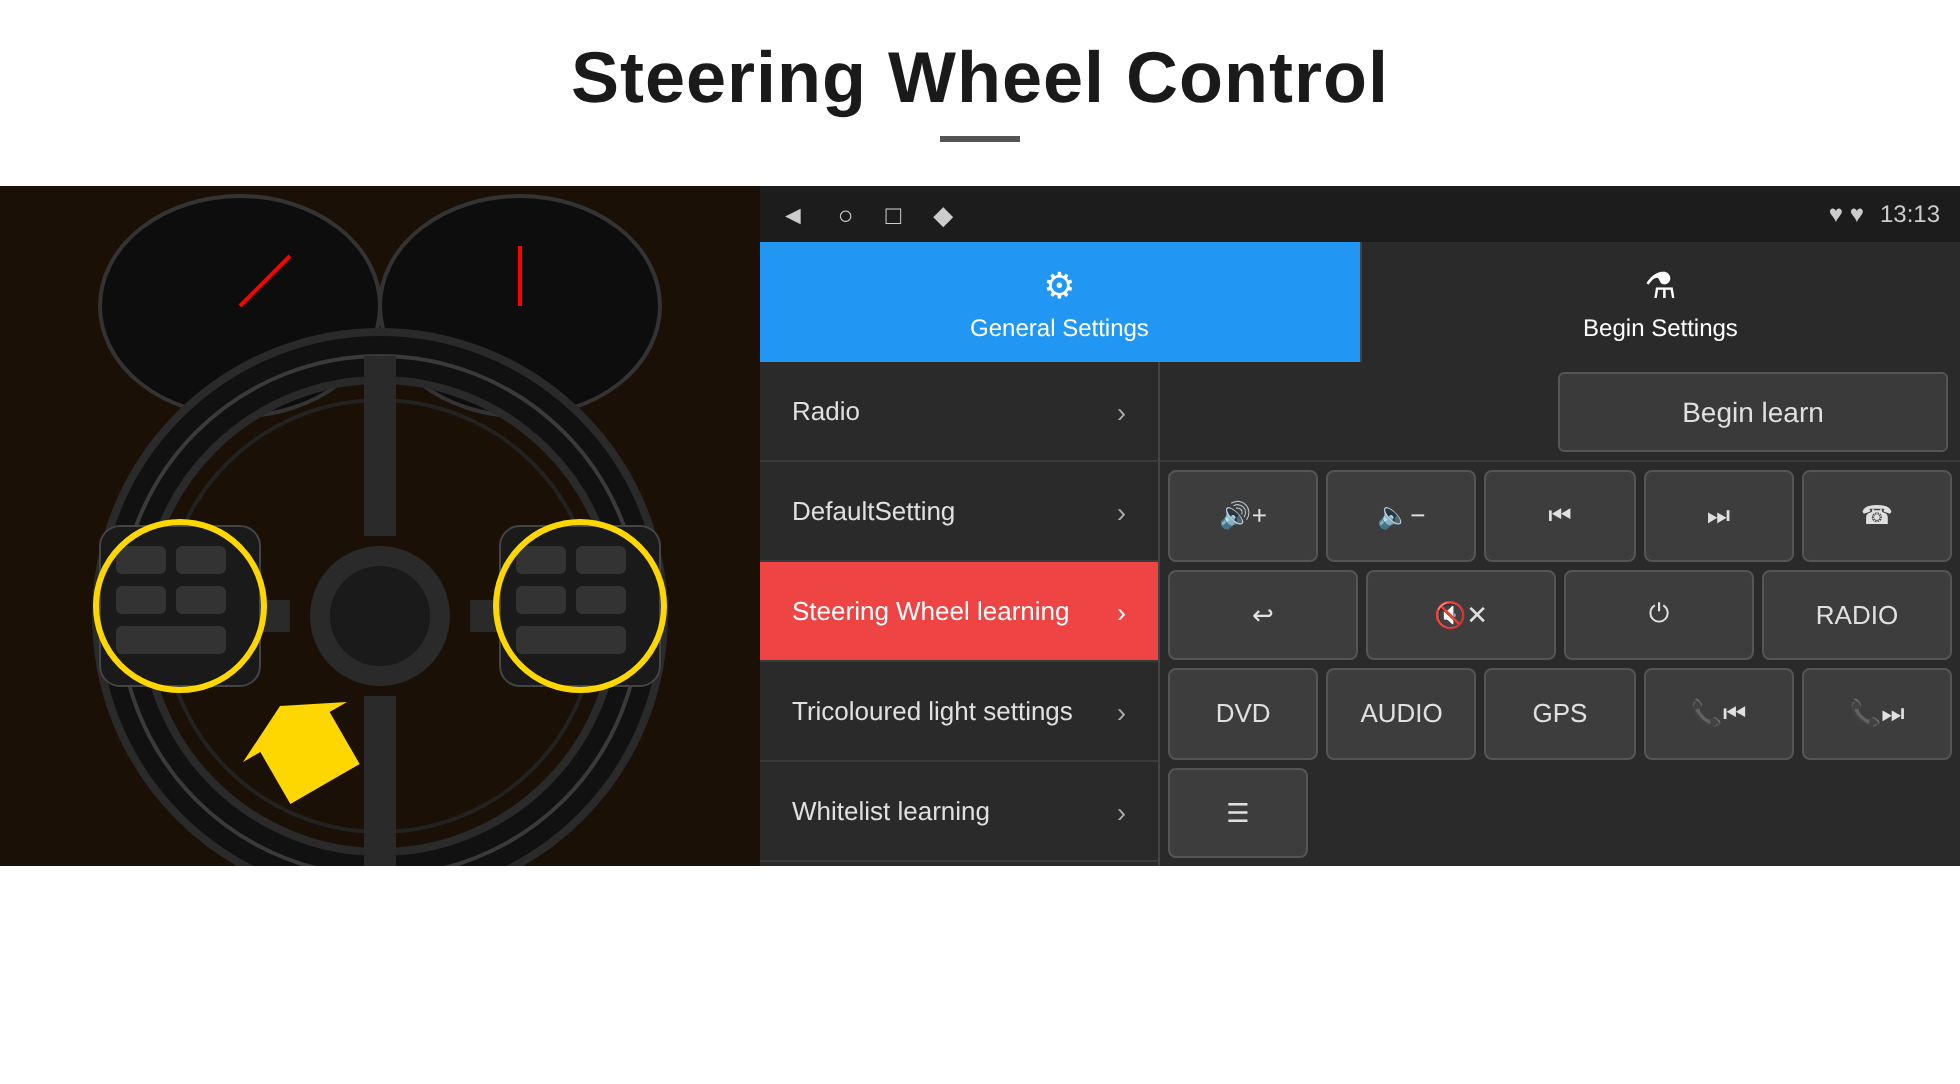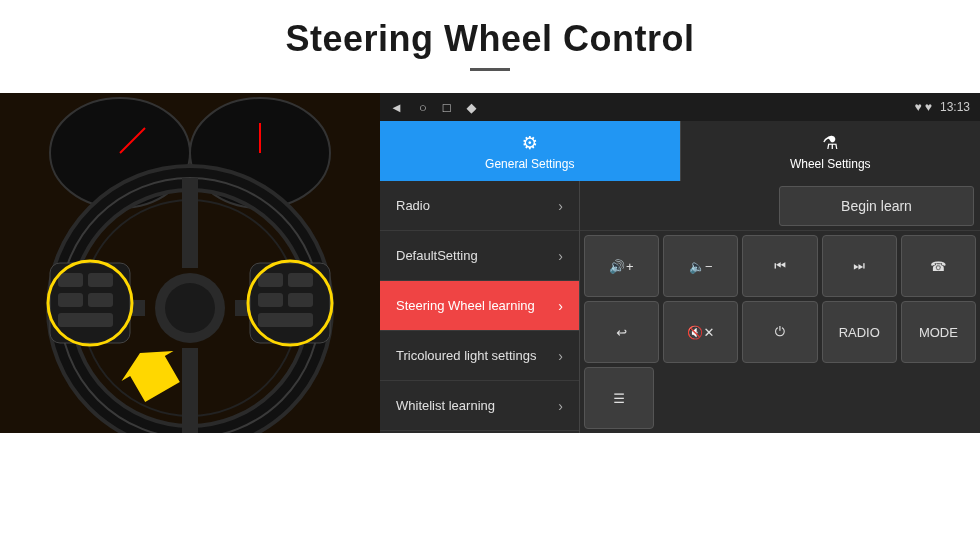--- a/index.html
+++ b/index.html
@@ -300,21 +300,21 @@
       </div>
     </div>
 
     <div class="tab-bar">
       <div class="tab-general">
         <span class="tab-icon">⚙</span>
         <span class="tab-label">General Settings</span>
       </div>
       <div class="tab-system">
         <span class="tab-icon">⚗</span>
-        <span class="tab-label">Wheel Settings</span>
+        <span class="tab-label">Begin Settings</span>
       </div>
     </div>
 
     <div class="main-content">
 
       <div class="left-menu">
         <div class="menu-item">
           <span>Radio</span>
           <span class="chevron">›</span>
         </div>
@@ -369,25 +369,39 @@
             </div>
             <div class="ctrl-btn">
               <span>🔇✕</span>
             </div>
             <div class="ctrl-btn">
               <span>⏻</span>
             </div>
             <div class="ctrl-btn">
               <span>RADIO</span>
             </div>
-            <div class="ctrl-btn">
-              <span>MODE</span>
-            </div>
           </div>
 
+          <div class="ctrl-row">
+            <div class="ctrl-btn">
+              <span>DVD</span>
+            </div>
+            <div class="ctrl-btn">
+              <span>AUDIO</span>
+            </div>
+            <div class="ctrl-btn">
+              <span>GPS</span>
+            </div>
+            <div class="ctrl-btn">
+              <span>📞⏮</span>
+            </div>
+            <div class="ctrl-btn">
+              <span>📞⏭</span>
+            </div>
+          </div>
 
           <div class="ctrl-row">
             <div class="ctrl-btn" style="max-width:70px;">
               <span>☰</span>
             </div>
           </div>
 
         </div>
       </div>
 

